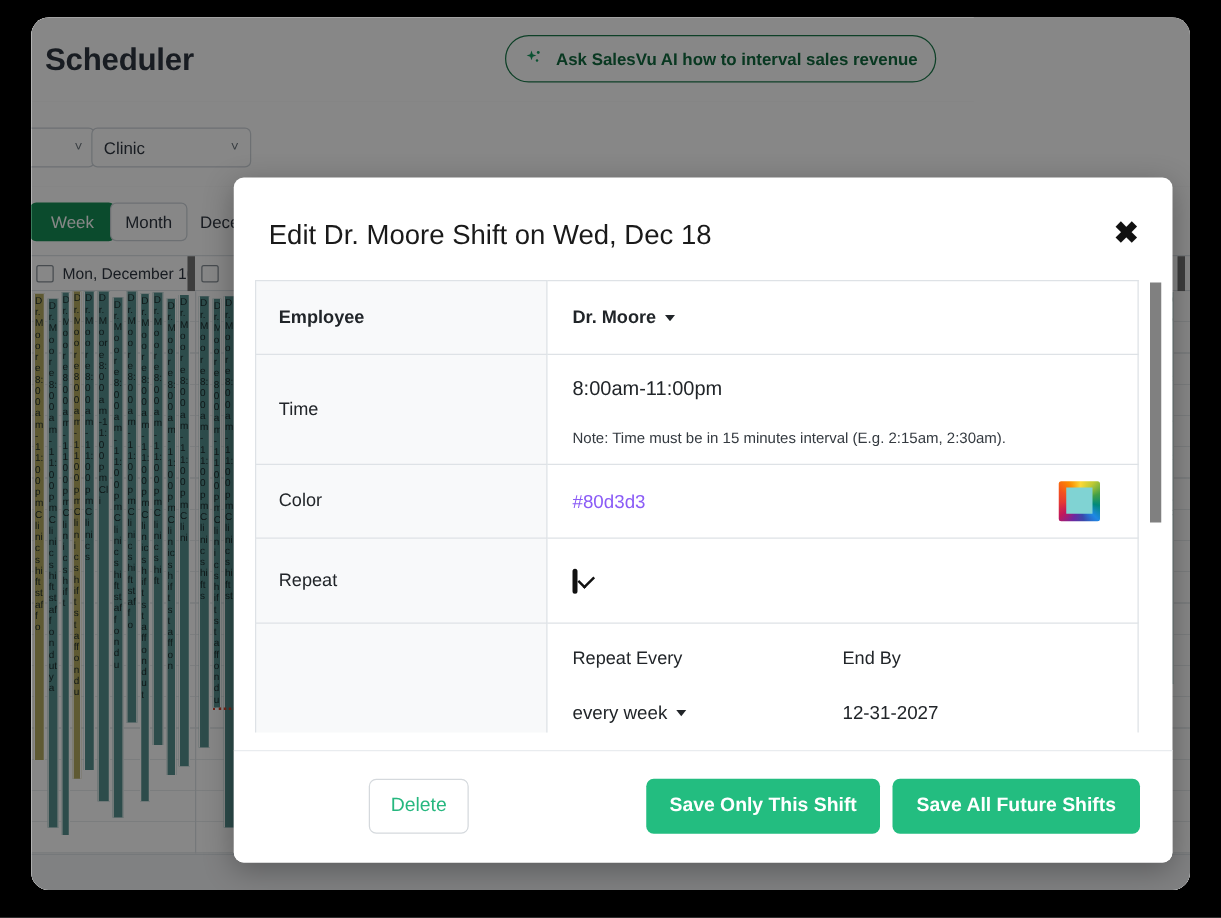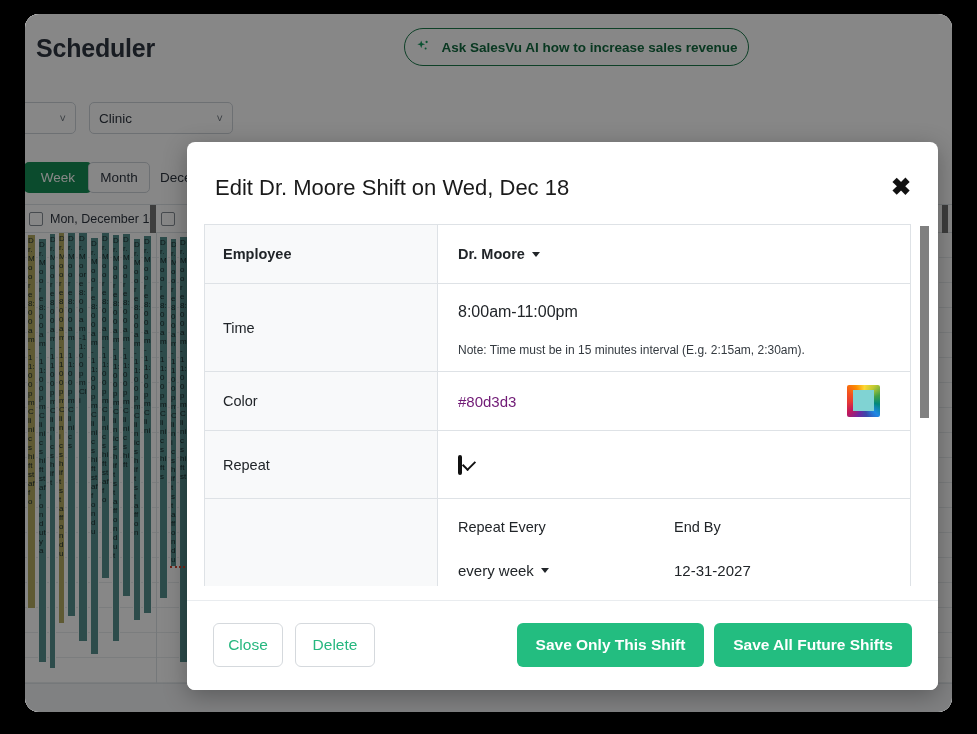--- a/index.html
+++ b/index.html
@@ -110,21 +110,21 @@
     font-size: 13.5px;
     color: #2f3640;
   }
   .select-box .chev {
     margin-left: auto;
     font-size: 11px;
     color: #6c757d;
     padding-left: 14px;
   }
   #sel-employees { left: -41px; width: 92px; }
-  #sel-clinic    { left: 64px;  width: 144px; justify-content: center; }
+  #sel-clinic    { left: 48px;  width: 128px; justify-content: center; }
 
   .view-bar {
     position: absolute;
     left: 0; top: 135px;
     width: 927px;
     height: 55px;
     background: #fff;
   }
   .btn-week {
     position: absolute;
@@ -343,21 +343,21 @@
     width: 0; height: 0;
     border-left: 4.5px solid transparent;
     border-right: 4.5px solid transparent;
     border-top: 5.5px solid #212529;
     display: inline-block;
   }
   .time-val { font-size: 16px; color: #212529; padding-top: 4px; }
   .time-note { font-size: 12px; color: #343a40; margin-top: 22px; }
 
   .color-row { display: flex; align-items: center; width: 438px; }
-  .color-hex { font-size: 15px; color: #701a75; }
+  .color-hex { font-size: 15px; color: #8b5cf6; }
   .color-swatch {
     margin-left: auto;
     margin-right: 16px;
     width: 33px; height: 32px;
     position: relative;
     background:
       conic-gradient(from 200deg,
         #6f27a0, #c2185b, #e53935, #f4511e, #fb8c00, #fdd835,
         #c0ca33, #43a047, #00897b, #1e88e5, #3949ab, #6f27a0);
     border-radius: 2px;
@@ -459,21 +459,21 @@
         <div class="app-title">Scheduler</div>
 
         <div class="ai-pill">
           <span class="sparkle">
             <svg width="16" height="16" viewBox="0 0 16 16">
               <path d="M6.2 1.4 L7.2 4.3 L10.1 5.3 L7.2 6.3 L6.2 9.2 L5.2 6.3 L2.3 5.3 L5.2 4.3 Z" fill="#169b5f"></path>
               <circle cx="11.6" cy="3.0" r="1.15" fill="#169b5f"></circle>
               <circle cx="10.6" cy="9.4" r="1.0" fill="#169b5f"></circle>
             </svg>
           </span>
-          <span class="ai-label">Ask SalesVu AI how to increase sales revenue</span>
+          <span class="ai-label">Ask SalesVu AI how to interval sales revenue</span>
         </div>
       </div>
 
       <div class="filters-bar">
         <div class="select-box" id="sel-employees">
 
           <span class="chev">˅</span>
         </div>
         <div class="select-box" id="sel-clinic">
           <span>Clinic</span>
@@ -688,21 +688,20 @@
             </tr>
           </tbody>
         </table>
       </div>
 
       <div class="vscroll-track">
         <div class="vscroll-thumb"></div>
       </div>
 
       <div class="modal-foot">
-        <div class="btn btn-outline" id="btn-close">Close</div>
         <div class="btn btn-outline" id="btn-delete">Delete</div>
         <div class="btn btn-primary" id="btn-save-one">Save Only This Shift</div>
         <div class="btn btn-primary" id="btn-save-future">Save All Future Shifts</div>
       </div>
     </div>
 
   </div>
 </div>
 
 </body></html>

